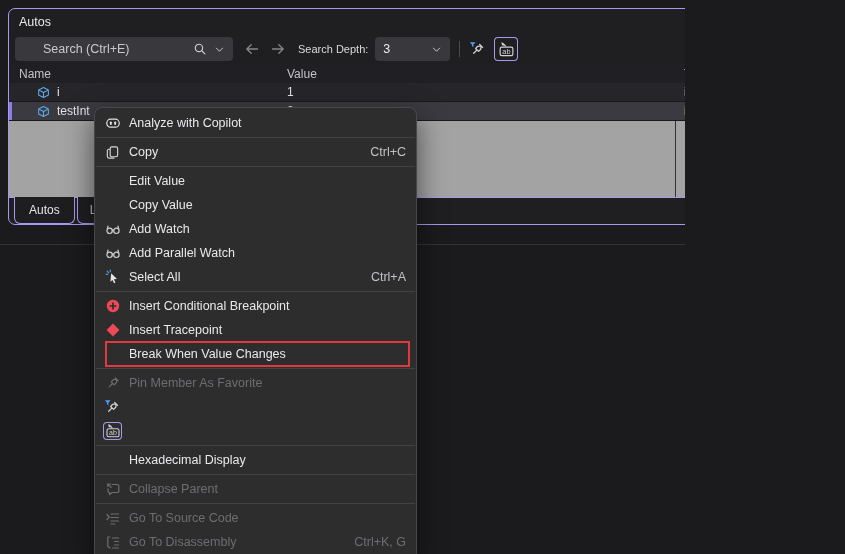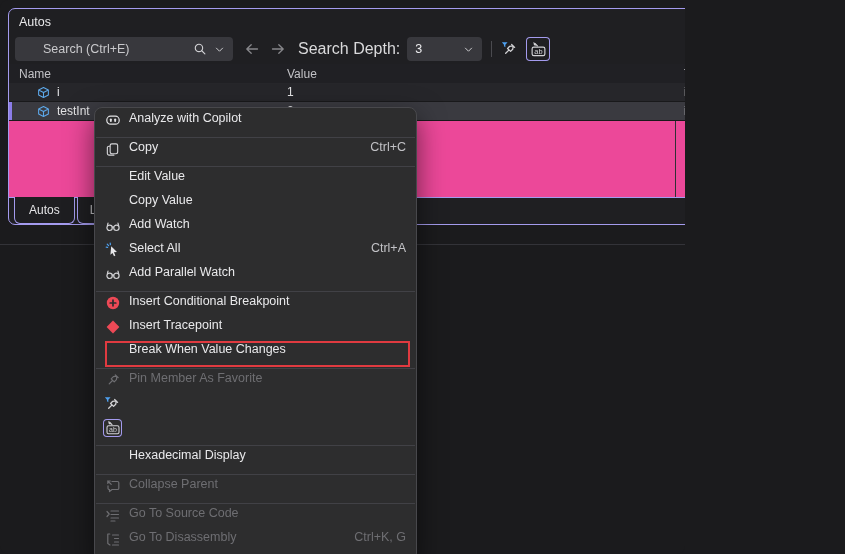--- a/index.html
+++ b/index.html
@@ -17,31 +17,31 @@
   .winbtn{width:22px;height:20px;display:flex;align-items:center;justify-content:center;background:transparent;border:0;padding:0;}
 
   
   .toolbar{height:30px;display:flex;align-items:center;padding:0 6px;}
   .searchbox{width:218px;height:24px;background:#38383D;border-radius:4px;display:flex;
     align-items:center;padding:0 8px;box-sizing:border-box;}
   .searchbox .ph{font-size:12.5px;color:#C9C9CC;flex:1;white-space:nowrap;overflow:hidden;margin-left:20px;}
   .sb-ic{display:flex;align-items:center;justify-content:center;margin-left:7px;}
   .navbtn{width:20px;height:20px;display:flex;align-items:center;justify-content:center;background:transparent;border:0;padding:0;}
   .navbtn.back{margin-left:9px;} .navbtn.fwd{margin-left:6px;}
-  .depth-label{font-size:16px;color:#DADADC;margin-left:10px;white-space:nowrap;text-align:right;}
+  .depth-label{font-size:11px;color:#DADADC;margin-left:10px;white-space:nowrap;text-align:right;}
   .depth-dd{margin-left:7px;width:75px;height:24px;background:#38383D;border-radius:4px;
     display:flex;align-items:center;padding:0 8px;box-sizing:border-box;}
   .depth-dd .val{font-size:12.5px;color:#ECECEE;flex:1;}
   .vsep{width:1px;height:16px;background:#4A4A4F;margin-left:9px;}
   .toolbtn{width:24px;height:24px;display:flex;align-items:center;justify-content:center;
     background:transparent;border:0;padding:0;margin-left:5px;border-radius:4px;}
   .toolbtn.active{box-shadow:inset 0 0 0 1px #A49BEE;}
 
   
-  .grid{position:relative;height:133px;background:#ec4899;overflow:hidden;}
+  .grid{position:relative;height:133px;background:#a3a3a3;overflow:hidden;}
   .coldiv{position:absolute;top:0;bottom:0;width:1px;background:#303035;z-index:1;}
   .ghead{position:relative;height:19px;display:flex;background:#202024;z-index:2;}
   .ghead .c{font-size:12px;color:#C2C2C6;display:flex;align-items:center;box-sizing:border-box;}
   .grow{position:relative;height:19px;display:flex;z-index:2;border-bottom:1px solid #19191B;box-sizing:border-box;}
   .grow .c{font-size:12px;color:#E2E2E4;display:flex;align-items:center;box-sizing:border-box;}
   .c.name{width:272px;padding-left:10px;}
   .grow .c.name{padding-left:27px;}
   .c.value{width:395px;padding-left:6px;}
   .c.type{flex:1;padding-left:8px;}
   .row-normal{background:#26262A;}
@@ -64,21 +64,21 @@
   .tab.inactive{margin-top:-1px;height:27px;padding:0 12px;color:#C6C6C9;background:#1F1F22;
     border:1px solid #A49BEE;border-top:none;border-radius:0 0 6px 6px;margin-left:2px;}
 
   
   .below-line{position:absolute;left:0;top:244px;width:845px;height:1px;background:#333338;}
 
   
   .contextmenu{position:absolute;left:94px;top:107px;width:323px;box-sizing:border-box;
     background:#2D2D2E;border:1px solid #48484C;border-radius:8px;padding:3px 0 6px 0;
     box-shadow:0 10px 28px rgba(0,0,0,.55);z-index:10;}
-  .mi{height:24px;display:flex;align-items:flex-start;padding:0 10px 0 8px;position:relative;}
+  .mi{height:24px;display:flex;align-items:center;padding:0 10px 0 8px;position:relative;}
   .mi-icon{width:19px;height:18px;display:flex;align-items:center;justify-content:center;margin-right:7px;flex:none;}
   .mi-icon.boxed{box-shadow:inset 0 0 0 1px #A49BEE;border-radius:4px;}
   .mi-label{font-size:12.5px;color:#E9E9EB;white-space:nowrap;}
   .mi-shortcut{margin-left:auto;font-size:12.5px;color:#C2C2C6;padding-left:20px;white-space:nowrap;}
   .mi.disabled .mi-label,.mi.disabled .mi-shortcut{color:#6E6E72;}
   .msep{height:1px;background:#414146;margin:2px 1px;}
   .red-annotation{position:absolute;left:10px;right:6px;top:-1px;bottom:-1px;
     border:2px solid #E03A40;pointer-events:none;z-index:5;}
 </style>
 </head>
@@ -279,38 +279,38 @@
             <path d="M7.3 9.2 Q8 8.3 8.7 9.2 M2.4 7.6 L3 5.2 M13.6 7.6 L13 5.2" stroke="#CFCFD2" stroke-width="1.2" stroke-linecap="round"></path>
           </svg>
       </span>
       <span class="mi-label">Add Watch</span>
       <span class="mi-shortcut"></span>
     </div>
 
     <div class="mi">
       <span class="mi-icon">
         <svg width="16" height="16" viewBox="0 0 16 16" fill="none">
-            <path d="M6.2 4.2 L12 10 L8.9 10.3 L10.4 13.5 L9 14.2 L7.5 11 L5.4 12.8 Z" fill="#E6E6E8"></path>
-            <path d="M2.2 2.2 L3.6 3.6 M5.2 1.2 L5.4 2.6 M1.2 5.2 L2.6 5.4" stroke="#4DA0F0" stroke-width="1.2" stroke-linecap="round"></path>
-          </svg>
-      </span>
-      <span class="mi-label">Select All</span>
-      <span class="mi-shortcut">Ctrl+A</span>
-    </div>
-
-    <div class="mi">
-      <span class="mi-icon">
-        <svg width="16" height="16" viewBox="0 0 16 16" fill="none">
             <circle cx="4.6" cy="9.8" r="2.7" stroke="#CFCFD2" stroke-width="1.2"></circle>
             <circle cx="11.4" cy="9.8" r="2.7" stroke="#CFCFD2" stroke-width="1.2"></circle>
             <path d="M7.3 9.2 Q8 8.3 8.7 9.2 M2.4 7.6 L3 5.2 M13.6 7.6 L13 5.2" stroke="#CFCFD2" stroke-width="1.2" stroke-linecap="round"></path>
           </svg>
       </span>
       <span class="mi-label">Add Parallel Watch</span>
       <span class="mi-shortcut"></span>
+    </div>
+
+    <div class="mi">
+      <span class="mi-icon">
+        <svg width="16" height="16" viewBox="0 0 16 16" fill="none">
+            <path d="M6.2 4.2 L12 10 L8.9 10.3 L10.4 13.5 L9 14.2 L7.5 11 L5.4 12.8 Z" fill="#E6E6E8"></path>
+            <path d="M2.2 2.2 L3.6 3.6 M5.2 1.2 L5.4 2.6 M1.2 5.2 L2.6 5.4" stroke="#4DA0F0" stroke-width="1.2" stroke-linecap="round"></path>
+          </svg>
+      </span>
+      <span class="mi-label">Select All</span>
+      <span class="mi-shortcut">Ctrl+A</span>
     </div>
 
     <div class="msep"></div>
 
     <div class="mi">
       <span class="mi-icon">
         <svg width="16" height="16" viewBox="0 0 16 16">
             <circle cx="8" cy="8" r="6.2" fill="#ED4956"></circle>
             <path d="M8 5.2 V10.8 M5.2 8 H10.8" stroke="#2D2D2E" stroke-width="1.7" stroke-linecap="round"></path>
           </svg>

